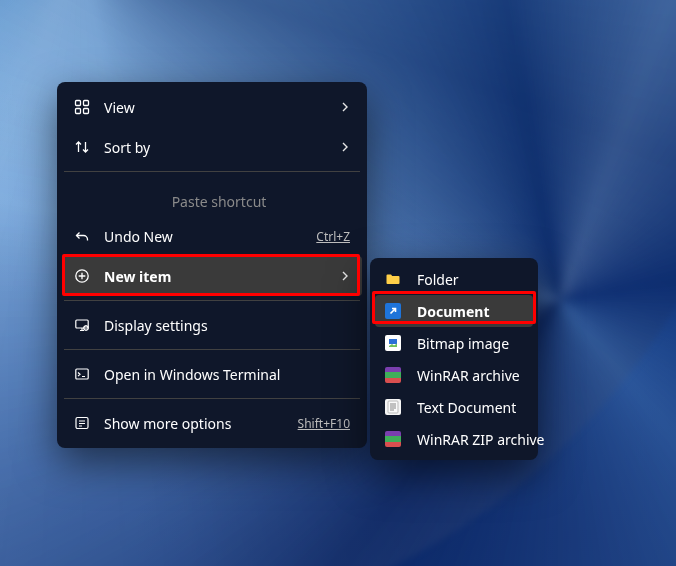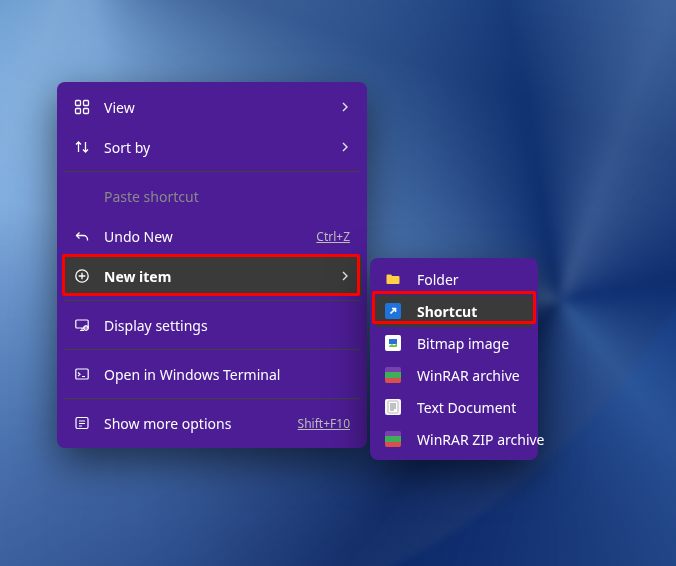--- a/index.html
+++ b/index.html
@@ -30,41 +30,41 @@
     background: conic-gradient(from 20deg at 50% 50%,
       rgba(255,255,255,0.15) 0deg, rgba(10,40,110,0.5) 60deg,
       rgba(130,190,250,0.25) 120deg, rgba(5,25,80,0.55) 200deg,
       rgba(200,230,255,0.2) 260deg, rgba(5,30,90,0.5) 330deg,
       rgba(255,255,255,0.15) 360deg);
     filter: blur(4px);
   }
 
   .menu {
     position: absolute;
-    background: #4c1d95;
+    background: #0f172a;
     border-radius: 8px;
     padding: 5px;
     box-shadow: 0 14px 40px rgba(0,0,0,0.55);
     color: #fff;
   }
   .menu.main { left: 57px; top: 82px; width: 310px; }
   .menu.sub  { left: 370px; top: 258px; width: 168px; }
 
   .item {
     display: flex;
     align-items: center;
     height: 40px;
     padding: 0 12px;
     border-radius: 4px;
     position: relative;
     white-space: nowrap;
   }
   .menu.sub .item { height: 32px; padding: 0 10px; }
   .item.hover { background: #3a3a3a; font-weight: bold; }
-  .item.disabled { color: #8a8a8a; }
+  .item.disabled { color: #8a8a8a; flex-direction: column; }
   .item .icon { width: 16px; height: 16px; display:flex; align-items:center; justify-content:center; flex-shrink:0; }
   .item .label { margin-left: 14px; flex: 1; }
   .menu.sub .item .label { margin-left: 16px; }
   .item .accel { color: #bdbdbd; font-size: 12px; margin-left: 8px; text-decoration: underline; }
   .item .chev { color:#e6e6e6; }
 
   .sep { height: 1px; background: #414141; margin: 4px 2px; }
 
   .highlight-box {
     position:absolute; border:3px solid #ff0000; border-radius:2px;
@@ -212,21 +212,21 @@
   </div>
 
   <div class="item hover">
     <span class="icon">
       <span class="fico shortcut">
         <svg width="10" height="10" viewBox="0 0 10 10" stroke="#fff" stroke-width="1.6" fill="none">
             <path d="M2.5 7.5L7.5 2.5M4 2.5h3.5V6"></path>
           </svg>
       </span>
     </span>
-    <span class="label">Shortcut</span>
+    <span class="label">Document</span>
   </div>
 
   <div class="item">
     <span class="icon">
       <span class="fico bmp">
         <svg width="16" height="16" viewBox="0 0 16 16">
             <rect x="2" y="2" width="12" height="12" rx="1" fill="#fff"></rect>
             <rect x="4" y="4" width="8" height="5" fill="#2a6fd6"></rect>
             <path d="M4 11l3-2 2 1.5 3-2V12H4z" fill="#6fbf5a"></path>
           </svg>

